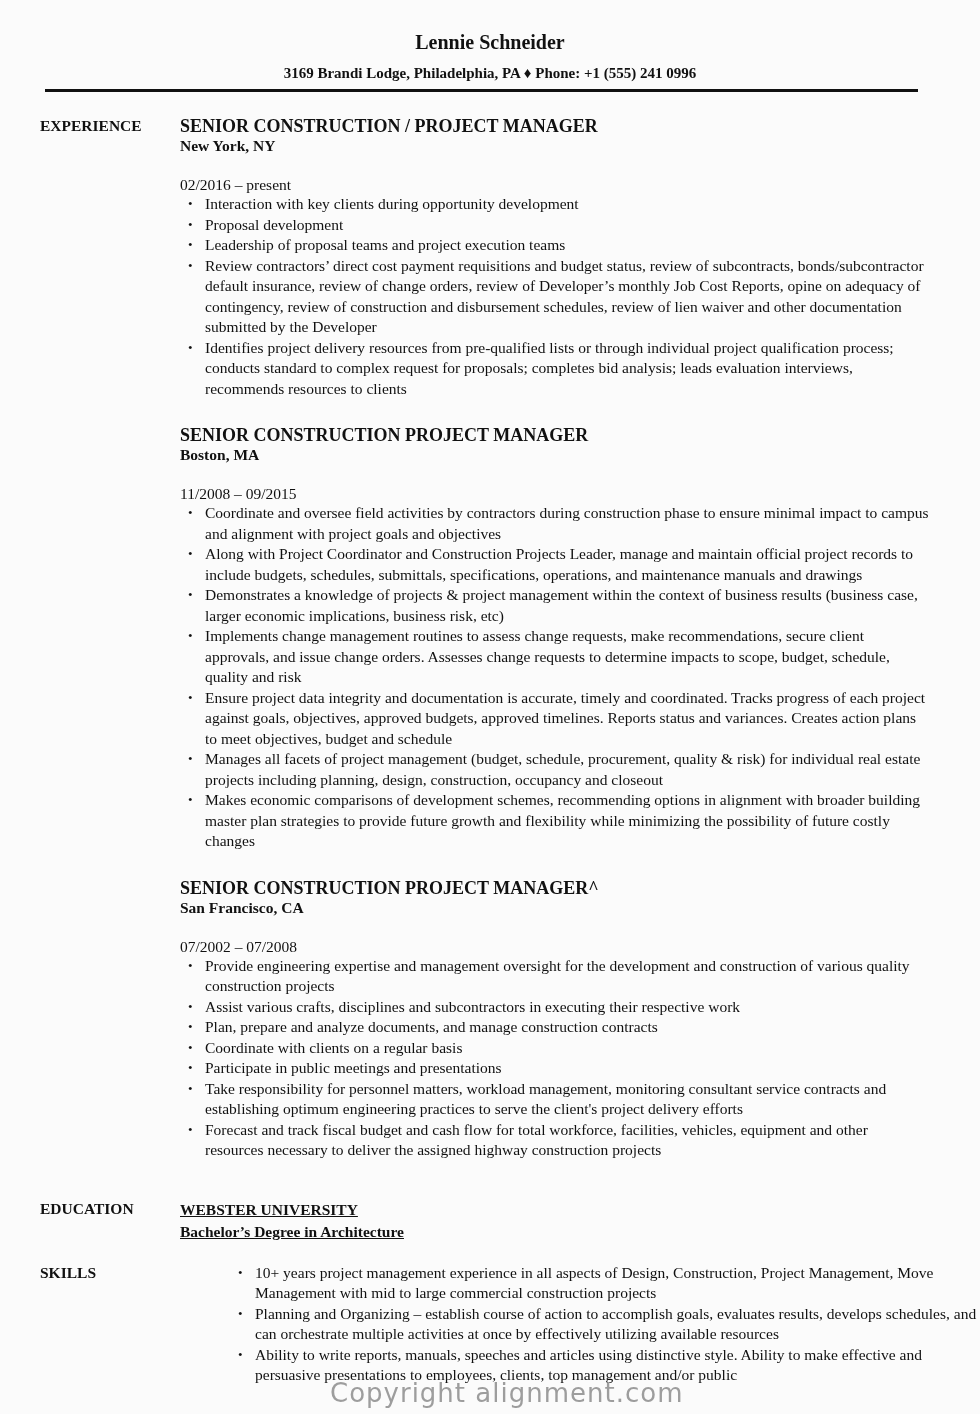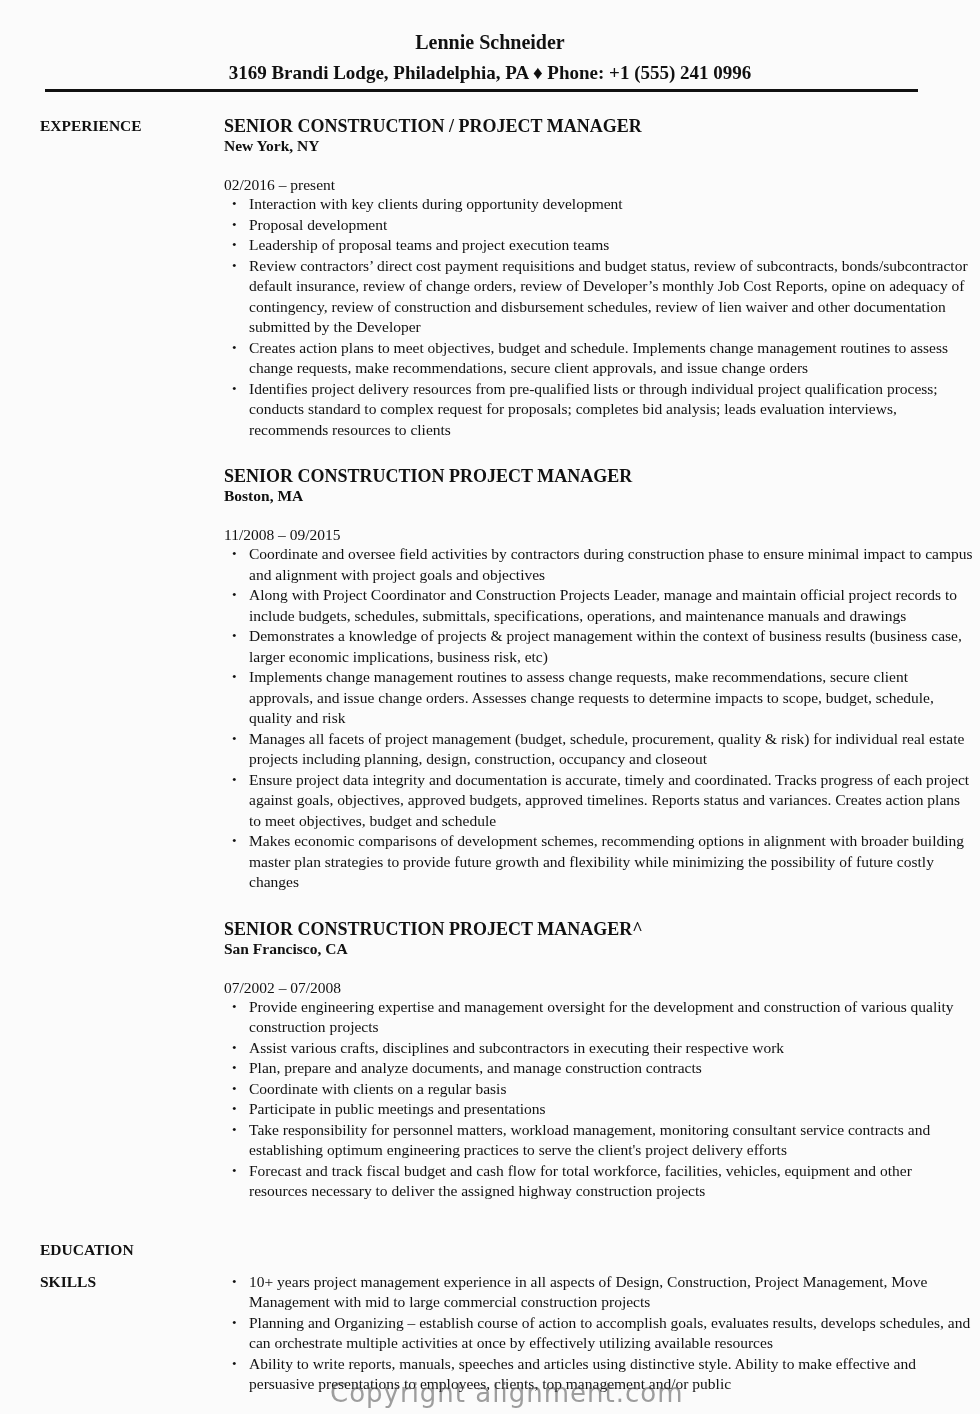--- a/index.html
+++ b/index.html
@@ -4,23 +4,23 @@
 <style>
   html, body { margin: 0; padding: 0; }
   body {
     width: 980px; height: 1414px; overflow: hidden;
     background: #fbfbfb; color: #111;
     font-family: "Liberation Serif", "DejaVu Serif", serif;
     position: relative;
   }
   .header { text-align: center; padding-top: 30px; }
   .name { font-size: 20px; font-weight: bold; margin: 0; line-height: 24px; }
-  .contact { font-size: 19px; font-weight: bold; margin-top: 10px; line-height: 18px; }
+  .contact { font-size: 15px; font-weight: bold; margin-top: 10px; line-height: 18px; }
   .rule { margin: 7px 0 0 45px; width: 873px; height: 3px; background: #111; }
-  .section { display: flex; position: relative; padding-left: 44px; }
+  .section { display: flex; position: relative; }
   .sec-label {
     position: absolute; left: 40px; top: 0;
     font-size: 15.5px; font-weight: bold; line-height: 20px;
   }
   .sec-body { margin-left: 180px; width: 750px; }
   .job-title { font-size: 18px; font-weight: bold; line-height: 20px; }
   .loc { font-size: 15.5px; font-weight: bold; line-height: 20px; }
   .dates { font-size: 15.5px; line-height: 18px; margin-top: 20px; }
   ul { margin: 0; padding-left: 25px; list-style: none; }
   li { position: relative; font-size: 15.5px; line-height: 20.5px; }
@@ -50,35 +50,34 @@
   <div class="sec-body" id="jobs">
       <div class="job">
         <div class="job-title">SENIOR CONSTRUCTION / PROJECT MANAGER</div>
         <div class="loc">New York, NY</div>
         <div class="dates">02/2016 – present</div>
         <ul>
           <li>Interaction with key clients during opportunity development</li>
           <li>Proposal development</li>
           <li>Leadership of proposal teams and project execution teams</li>
           <li>Review contractors’ direct cost payment requisitions and budget status, review of subcontracts, bonds/subcontractor default insurance, review of change orders, review of Developer’s monthly Job Cost Reports, opine on adequacy of contingency, review of construction and disbursement schedules, review of lien waiver and other documentation submitted by the Developer</li>
-          <li>Creates action plans to meet objectives, budget and schedule. Implements change management routines to assess change requests, make recommendations, secure client approvals, and issue change orders</li>
           <li>Identifies project delivery resources from pre-qualified lists or through individual project qualification process; conducts standard to complex request for proposals; completes bid analysis; leads evaluation interviews, recommends resources to clients</li>
         </ul>
       </div>
       <div class="job">
         <div class="job-title">SENIOR CONSTRUCTION PROJECT MANAGER</div>
         <div class="loc">Boston, MA</div>
         <div class="dates">11/2008 – 09/2015</div>
         <ul>
           <li>Coordinate and oversee field activities by contractors during construction phase to ensure minimal impact to campus and alignment with project goals and objectives</li>
           <li>Along with Project Coordinator and Construction Projects Leader, manage and maintain official project records to include budgets, schedules, submittals, specifications, operations, and maintenance manuals and drawings</li>
           <li>Demonstrates a knowledge of projects &amp; project management within the context of business results (business case, larger economic implications, business risk, etc)</li>
           <li>Implements change management routines to assess change requests, make recommendations, secure client approvals, and issue change orders. Assesses change requests to determine impacts to scope, budget, schedule, quality and risk</li>
+          <li>Ensure project data integrity and documentation is accurate, timely and coordinated. Tracks progress of each project against goals, objectives, approved budgets, approved timelines. Reports status and variances. Creates action plans to meet objectives, budget and schedule</li>
           <li>Manages all facets of project management (budget, schedule, procurement, quality &amp; risk) for individual real estate projects including planning, design, construction, occupancy and closeout</li>
-          <li>Ensure project data integrity and documentation is accurate, timely and coordinated. Tracks progress of each project against goals, objectives, approved budgets, approved timelines. Reports status and variances. Creates action plans to meet objectives, budget and schedule</li>
           <li>Makes economic comparisons of development schemes, recommending options in alignment with broader building master plan strategies to provide future growth and flexibility while minimizing the possibility of future costly changes</li>
         </ul>
       </div>
       <div class="job">
         <div class="job-title">SENIOR CONSTRUCTION PROJECT MANAGER^</div>
         <div class="loc">San Francisco, CA</div>
         <div class="dates">07/2002 – 07/2008</div>
         <ul>
           <li>Provide engineering expertise and management oversight for the development and construction of various quality construction projects</li>
           <li>Assist various crafts, disciplines and subcontractors in executing their respective work</li>
@@ -87,23 +86,27 @@
           <li>Participate in public meetings and presentations</li>
           <li>Take responsibility for personnel matters, workload management, monitoring consultant service contracts and establishing optimum engineering practices to serve the client's project delivery efforts</li>
           <li>Forecast and track fiscal budget and cash flow for total workforce, facilities, vehicles, equipment and other resources necessary to deliver the assigned highway construction projects</li>
         </ul>
       </div>
     </div>
 </div>
 
 <div class="section" style="margin-top:12px;text-decoration:underline;">
   <div class="sec-label">EDUCATION</div>
+  <div class="sec-body">
+    <div class="edu-school">WEBSTER UNIVERSITY</div>
+    <div class="edu-degree">Bachelor’s Degree in Architecture</div>
+  </div>
 </div>
 
-<div class="section" style="margin-top:32px;">
+<div class="section" style="margin-top:20px;justify-content:flex-end;">
   <div class="sec-label">SKILLS</div>
   <div class="sec-body">
     <ul id="skills-list">
         <li>10+ years project management experience in all aspects of Design, Construction, Project Management, Move Management with mid to large commercial construction projects</li>
         <li>Planning and Organizing – establish course of action to accomplish goals, evaluates results, develops schedules, and can orchestrate multiple activities at once by effectively utilizing available resources</li>
         <li>Ability to write reports, manuals, speeches and articles using distinctive style. Ability to make effective and persuasive presentations to employees, clients, top management and/or public</li>
       </ul>
   </div>
 </div>
 

